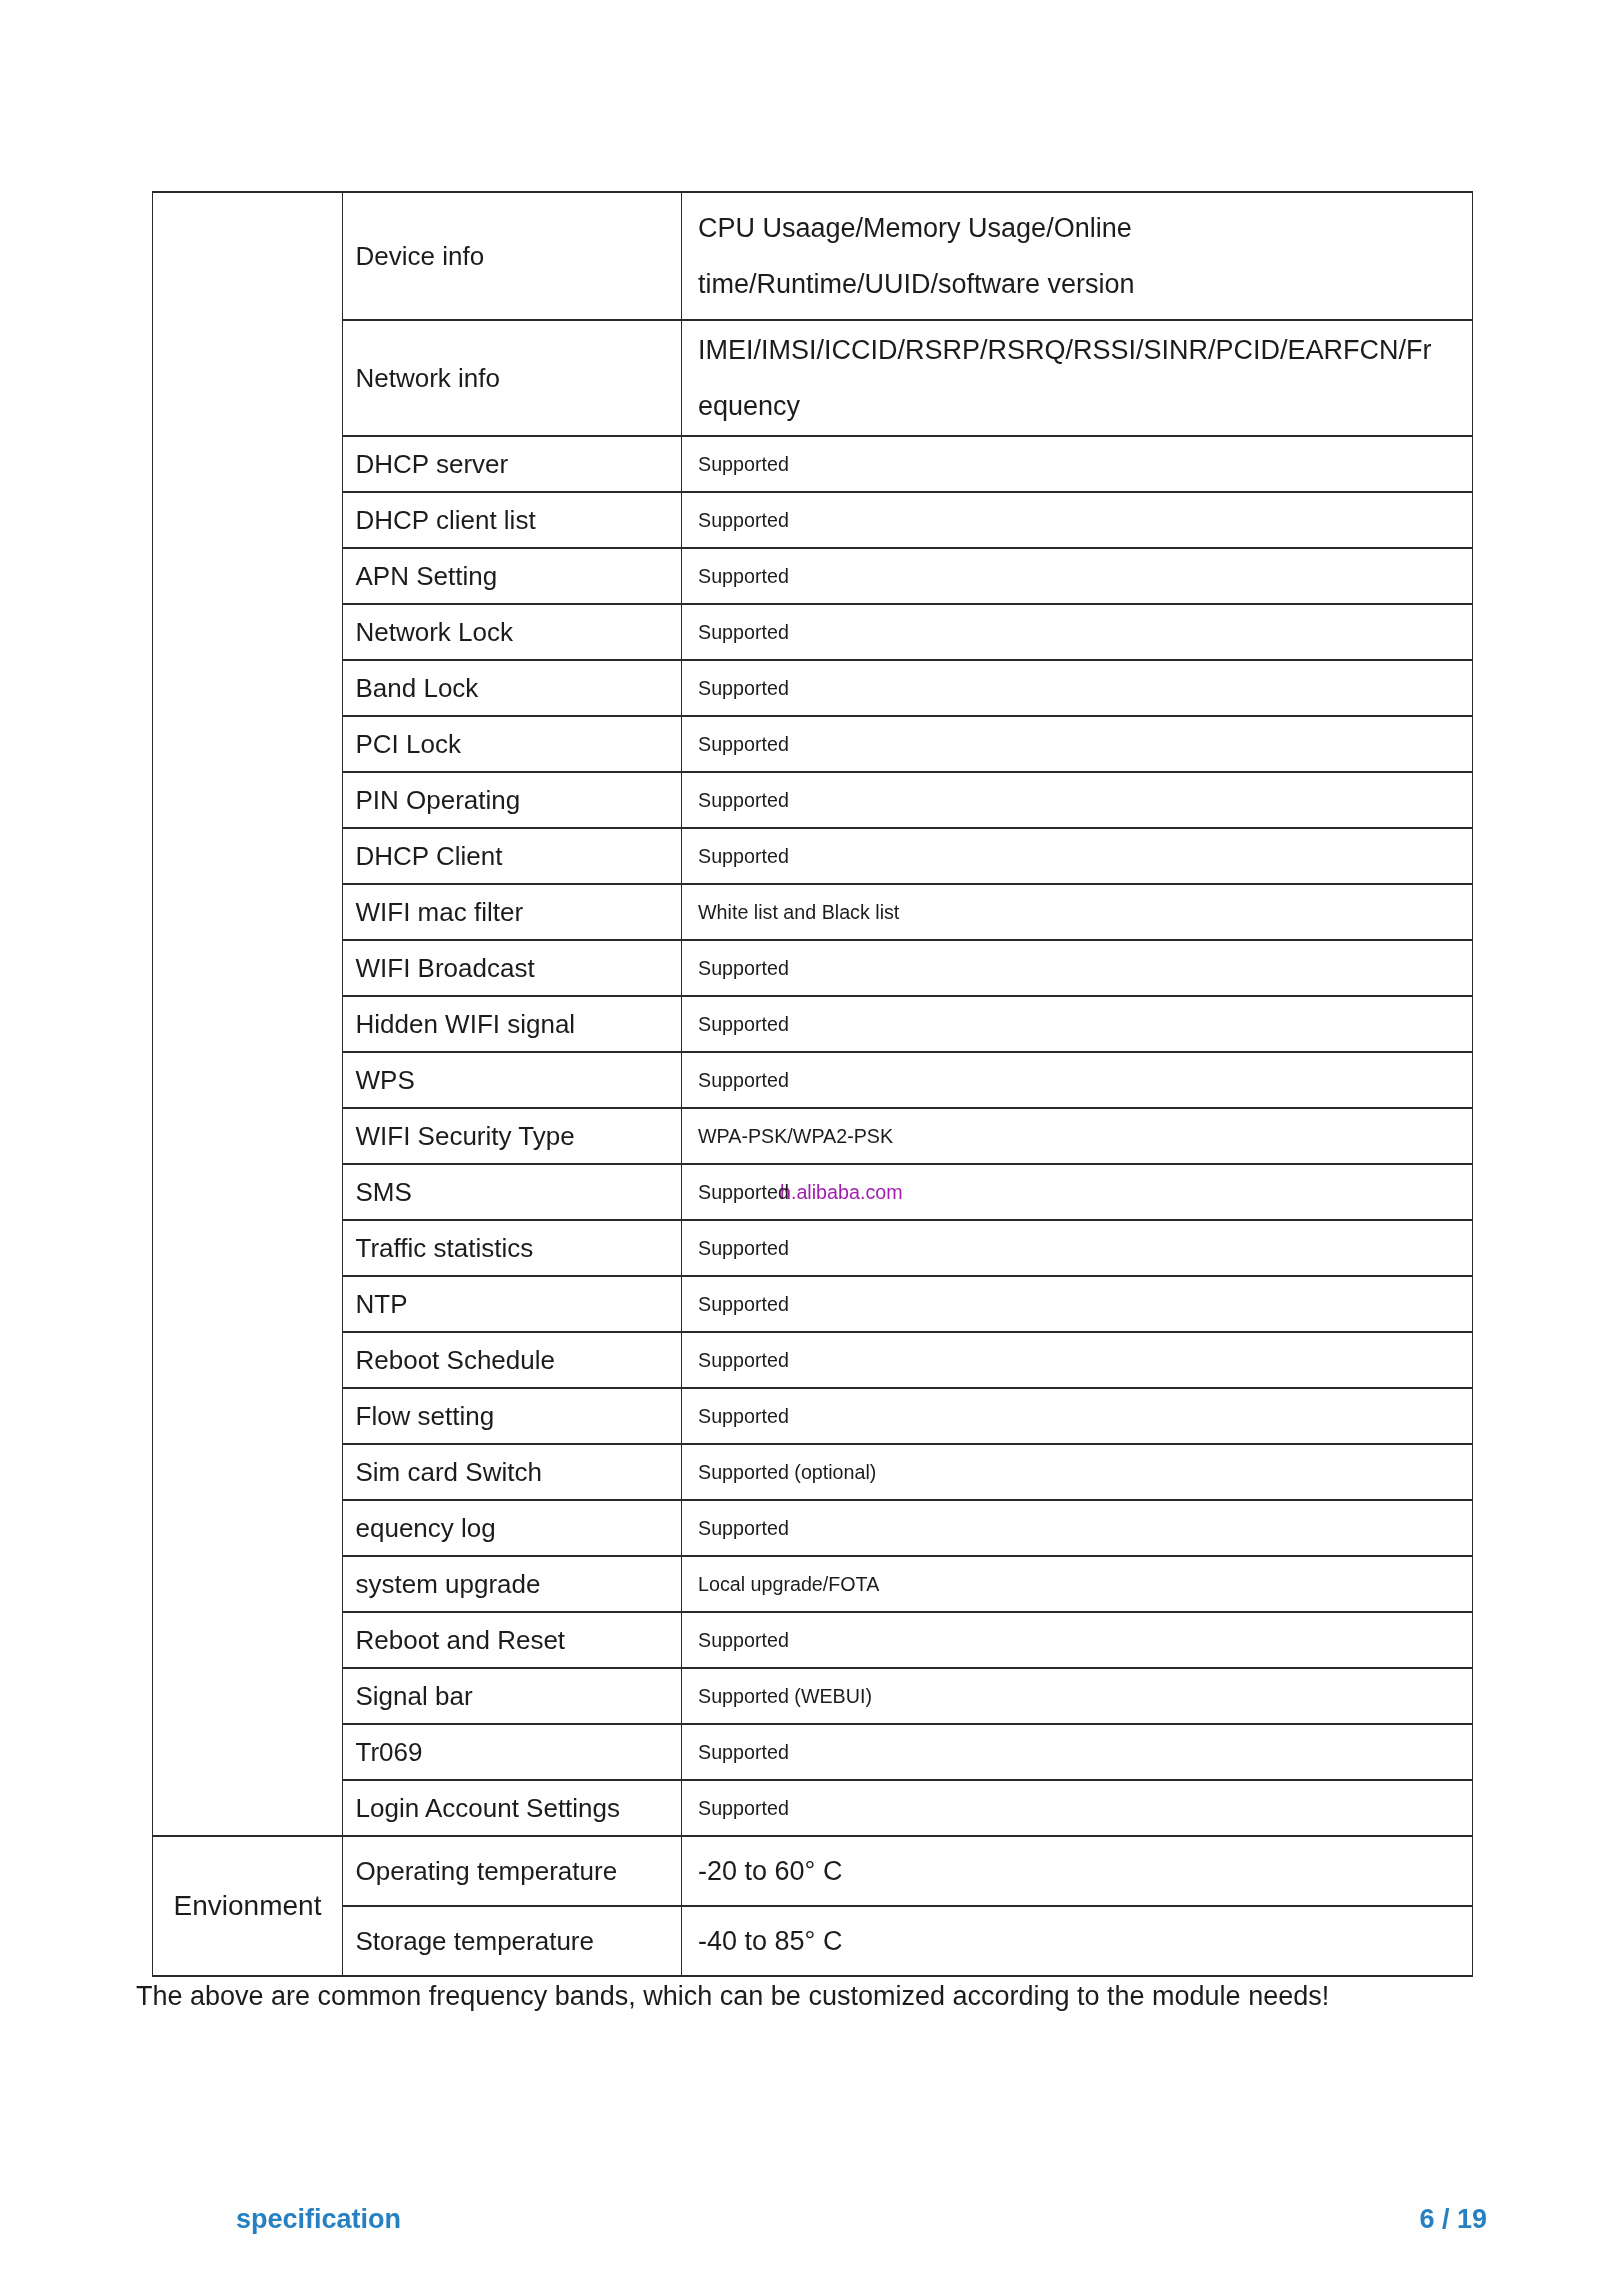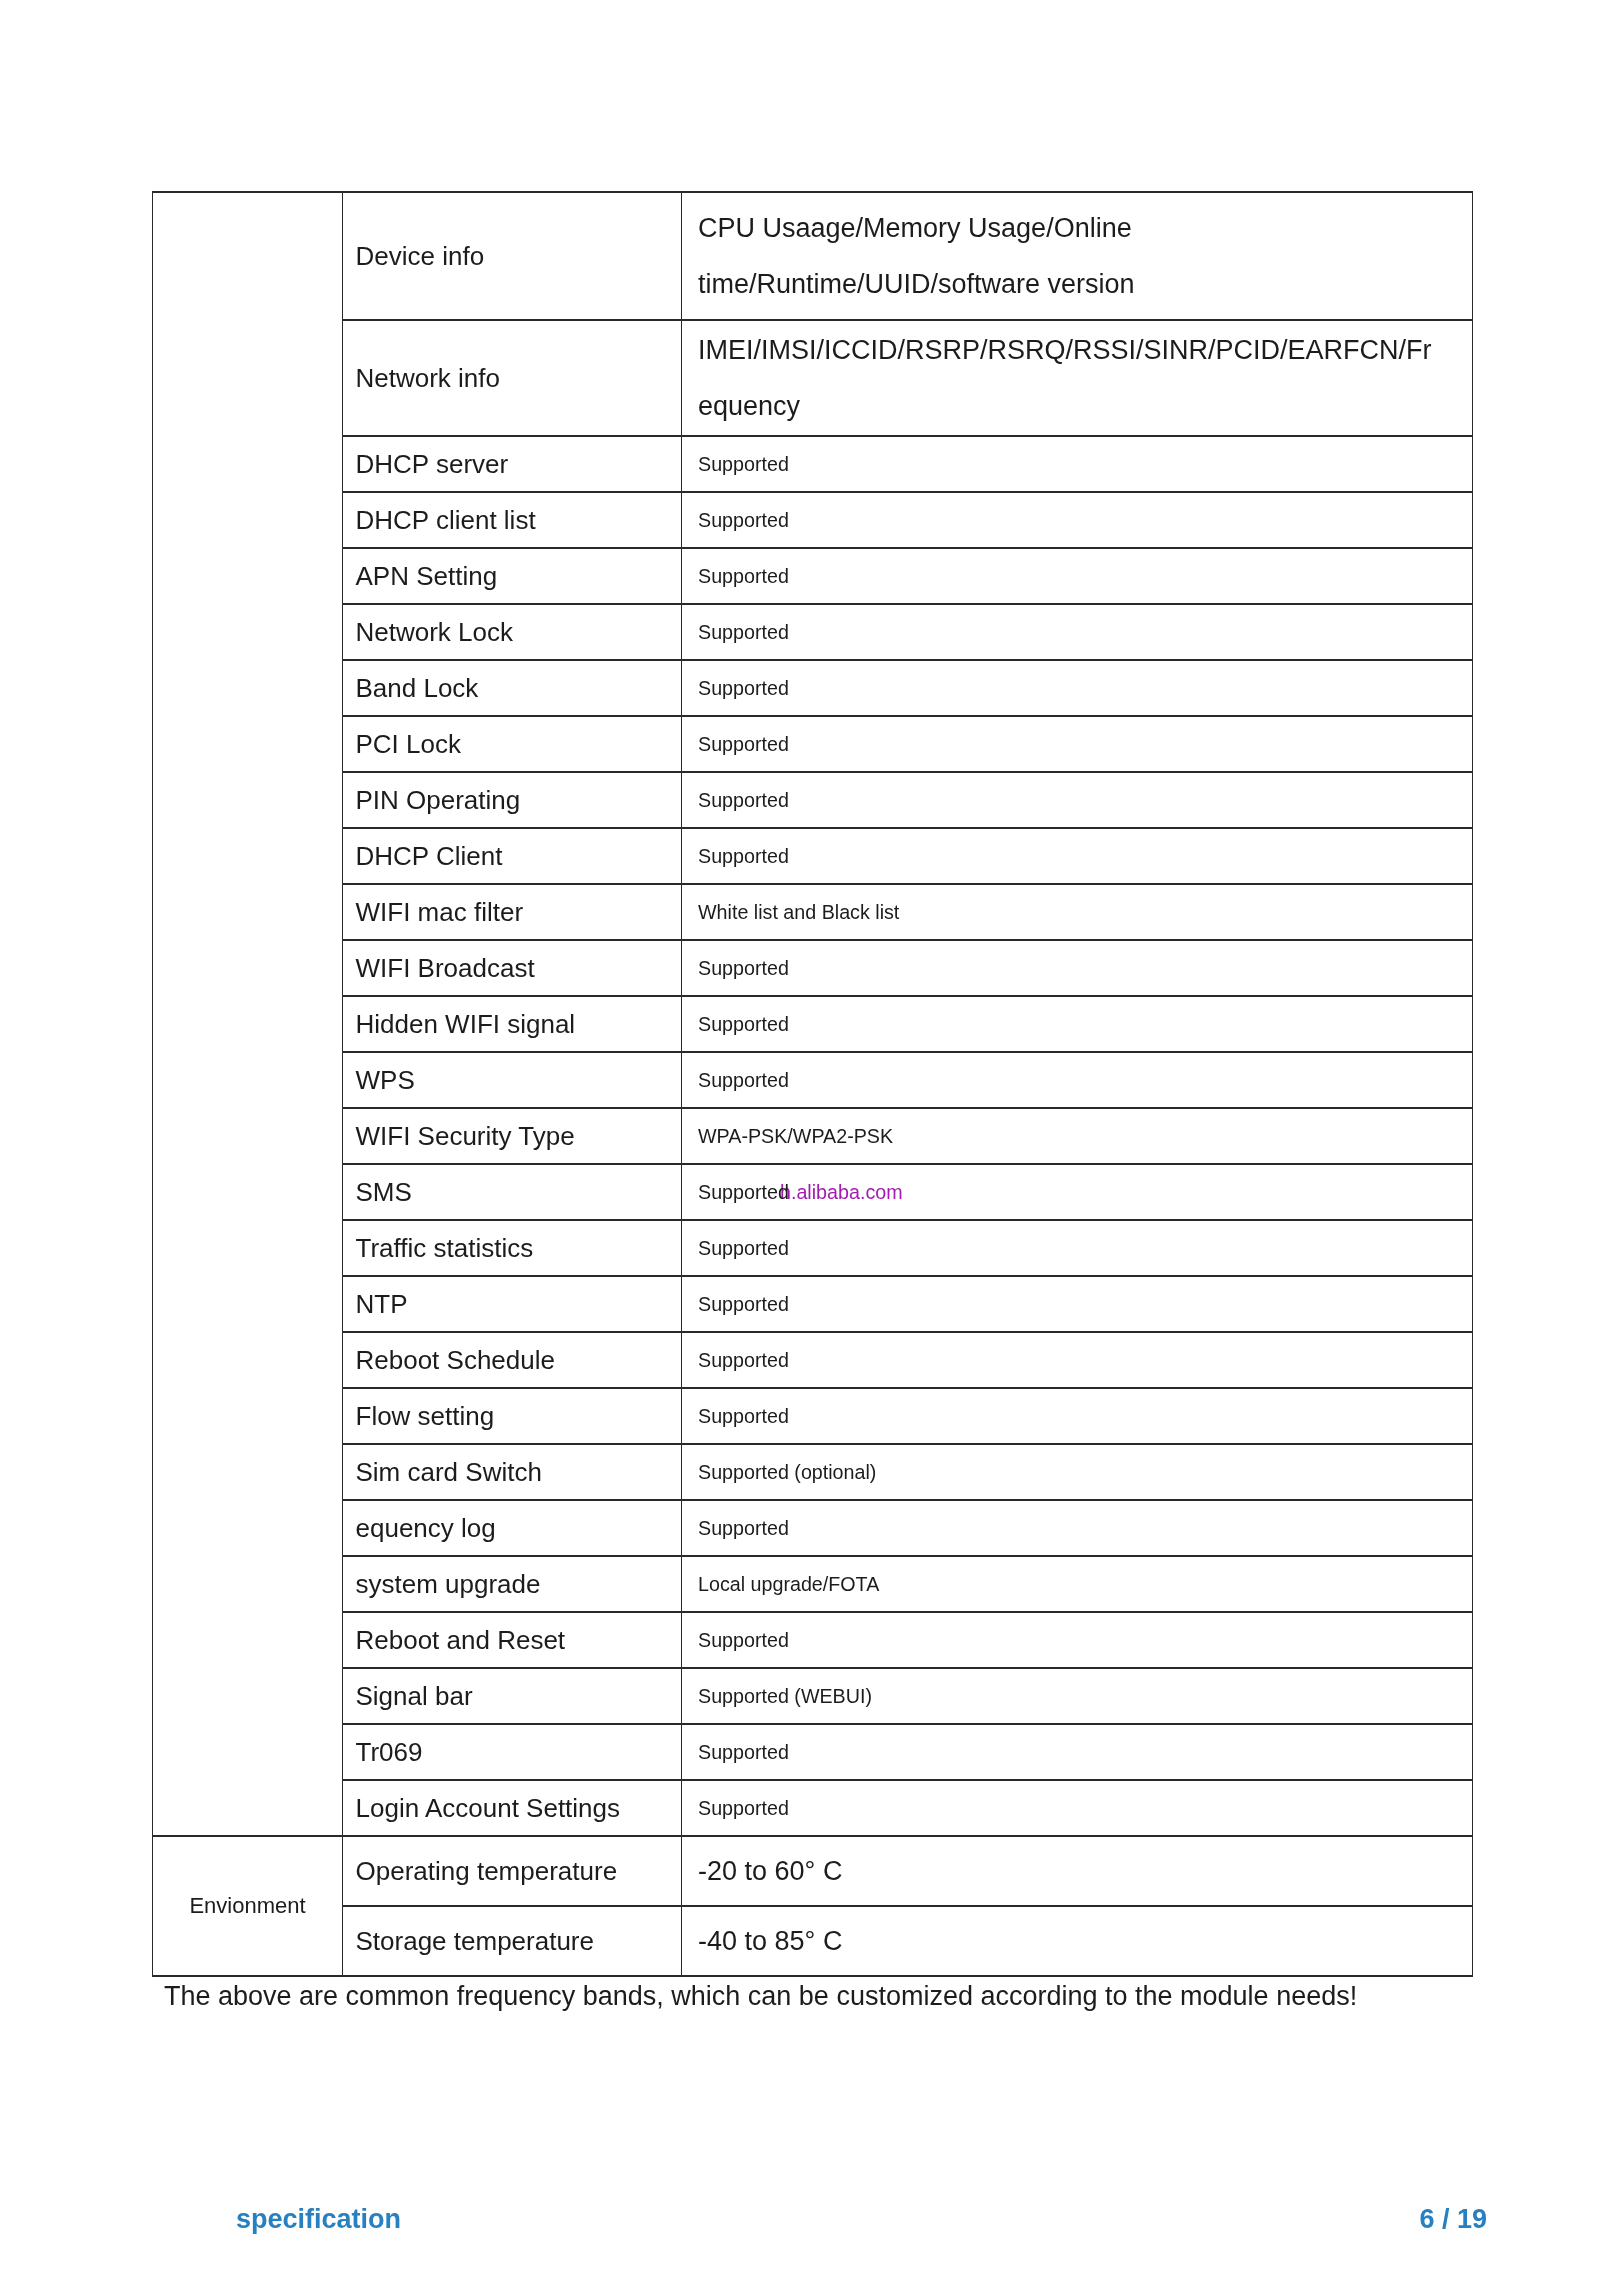--- a/index.html
+++ b/index.html
@@ -16,40 +16,40 @@
   }
   table.spec td{
     border-left:1.8px solid #2a2a2a;
     border-right:1.8px solid #2a2a2a;
     border-top:2.7px solid #2a2a2a;
     border-bottom:2.7px solid #2a2a2a;
     vertical-align:middle;
     overflow:hidden;
   }
   td.group{
-    text-align:center;font-size:22px;color:#1c1c1c;
+    text-align:center;font-size:28px;color:#1c1c1c;
   }
   td.feature{
     font-size:26px;padding-left:12.5px;color:#1c1c1c;
   }
   td.value{position:relative;padding-left:16px;}
   td.value .v{display:block;position:relative;z-index:1;}
   td.value.lg .v{font-size:27px;line-height:56px;white-space:pre-line;}
   td.value.sm .v{font-size:19.7px;line-height:23px;}
   .wm{
     position:absolute;left:98px;top:50%;transform:translateY(-50%);
     color:#a21caf;font-size:19.7px;white-space:nowrap;z-index:0;
   }
   tr.rt1{height:128px;}
   tr.rt2{height:78px;}
   tr.rn{height:56px;}
   tr.re{height:70px;}
 
   .footnote{
-    position:absolute;left:164px;top:1981px;width:1325px;
+    position:absolute;left:136px;top:1981px;width:1325px;
     font-size:27px;color:#1c1c1c;
   }
   .footer{
     position:absolute;left:236px;right:135px;top:2196px;
     display:flex;justify-content:space-between;align-items:center;
     font-size:27px;font-weight:bold;
   }
 </style>
 </head>
 <body>

